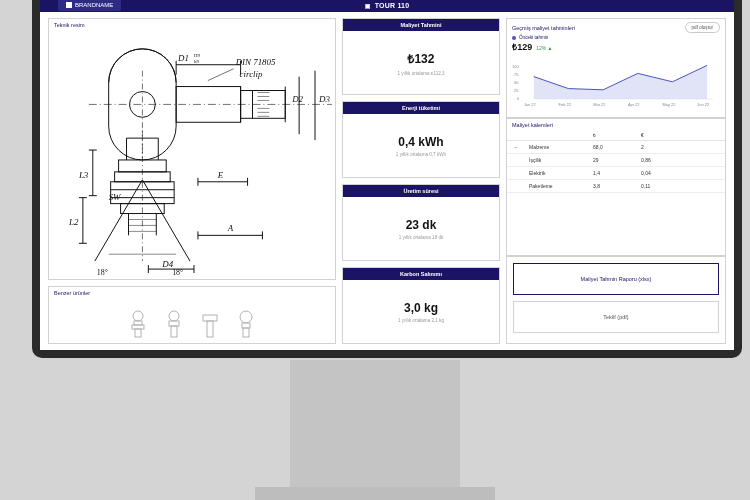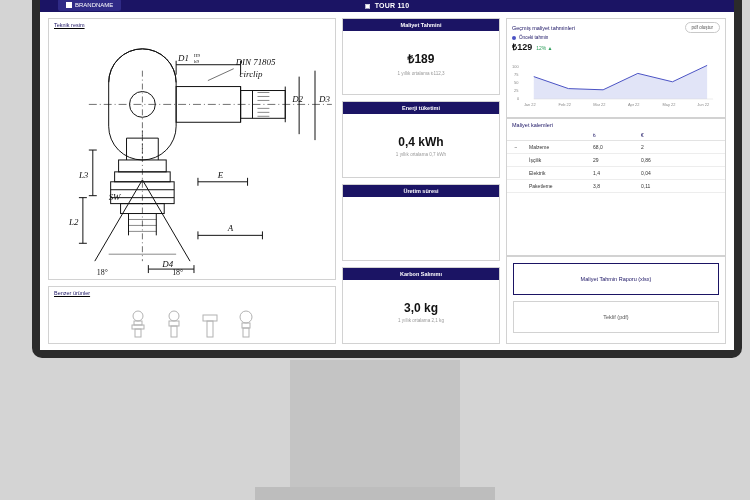--- a/index.html
+++ b/index.html
@@ -106,21 +106,20 @@
     box-sizing: border-box;
     gap: 6px;
   }
 
   
   .col-left {
     width: 288px;
     display: flex;
     flex-direction: column;
     gap: 6px;
-    text-decoration: underline;
   }
   .panel {
     border: 1px solid #d2d2d2;
     background: #fff;
     position: relative;
   }
   .panel-title {
     font-size: 5.5px;
     color: #1b1464;
     padding: 3px 5px;
@@ -475,35 +474,39 @@
             </div>
           </div>
 
         </div>
 
         <div class="col-mid">
 
           <div class="metric-card">
             <div class="metric-head">Maliyet Tahmini</div>
             <div class="metric-body">
-              <div class="metric-value">₺189</div>
+              <div class="metric-value">₺132</div>
               <div class="metric-sub">1 yıllık ortalama ₺112,3</div>
             </div>
           </div>
 
           <div class="metric-card">
             <div class="metric-head">Enerji tüketimi</div>
             <div class="metric-body">
               <div class="metric-value">0,4 kWh</div>
               <div class="metric-sub">1 yıllık ortalama 0,7 kWh</div>
             </div>
           </div>
 
           <div class="metric-card">
             <div class="metric-head">Üretim süresi</div>
+            <div class="metric-body">
+              <div class="metric-value">23 dk</div>
+              <div class="metric-sub">1 yıllık ortalama 18  dk</div>
+            </div>
           </div>
 
           <div class="metric-card">
             <div class="metric-head">Karbon Salınımı</div>
             <div class="metric-body">
               <div class="metric-value">3,0 kg</div>
               <div class="metric-sub">1 yıllık ortalama 2,1 kg</div>
             </div>
           </div>
 

